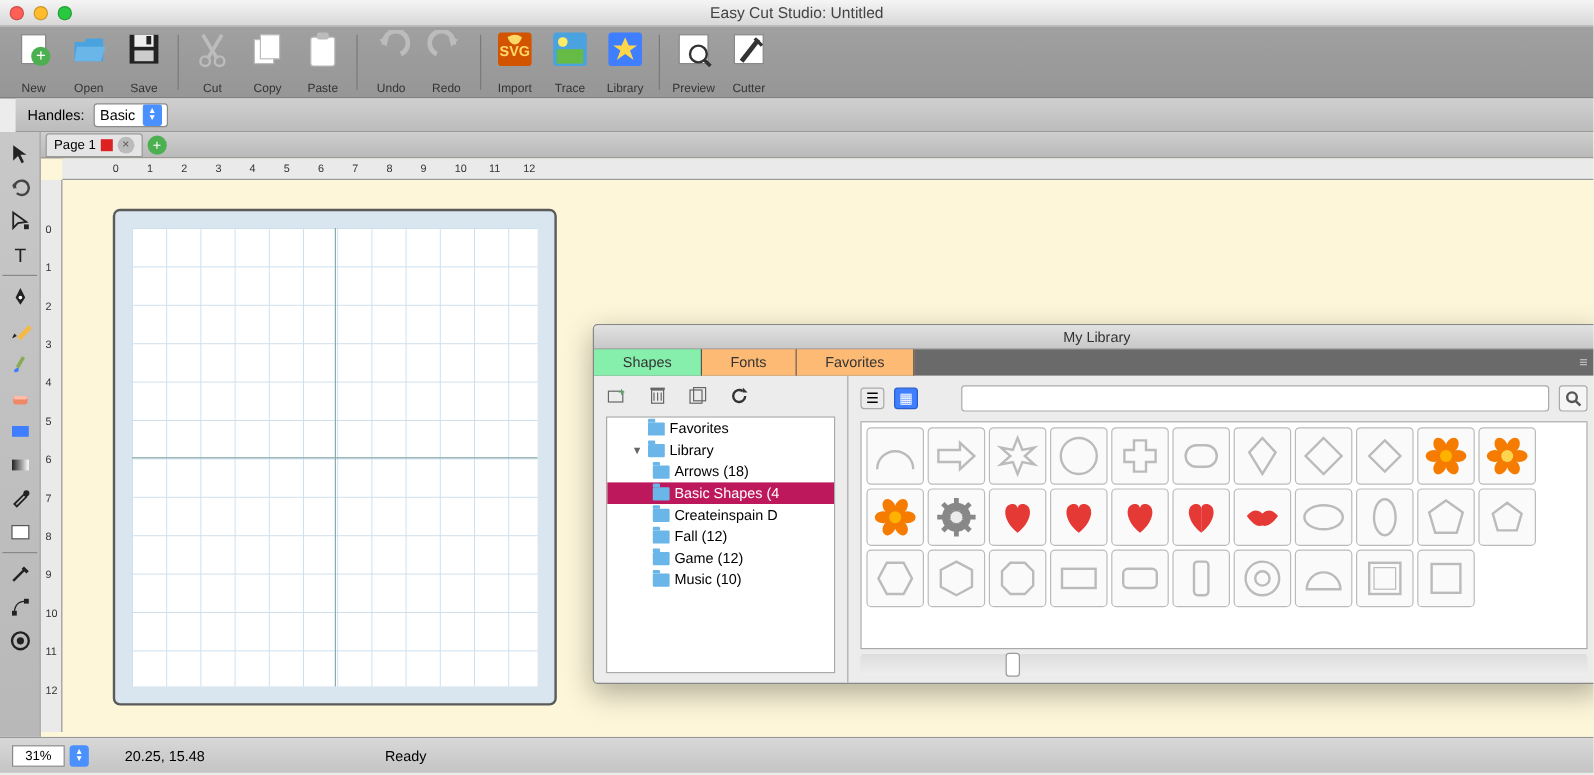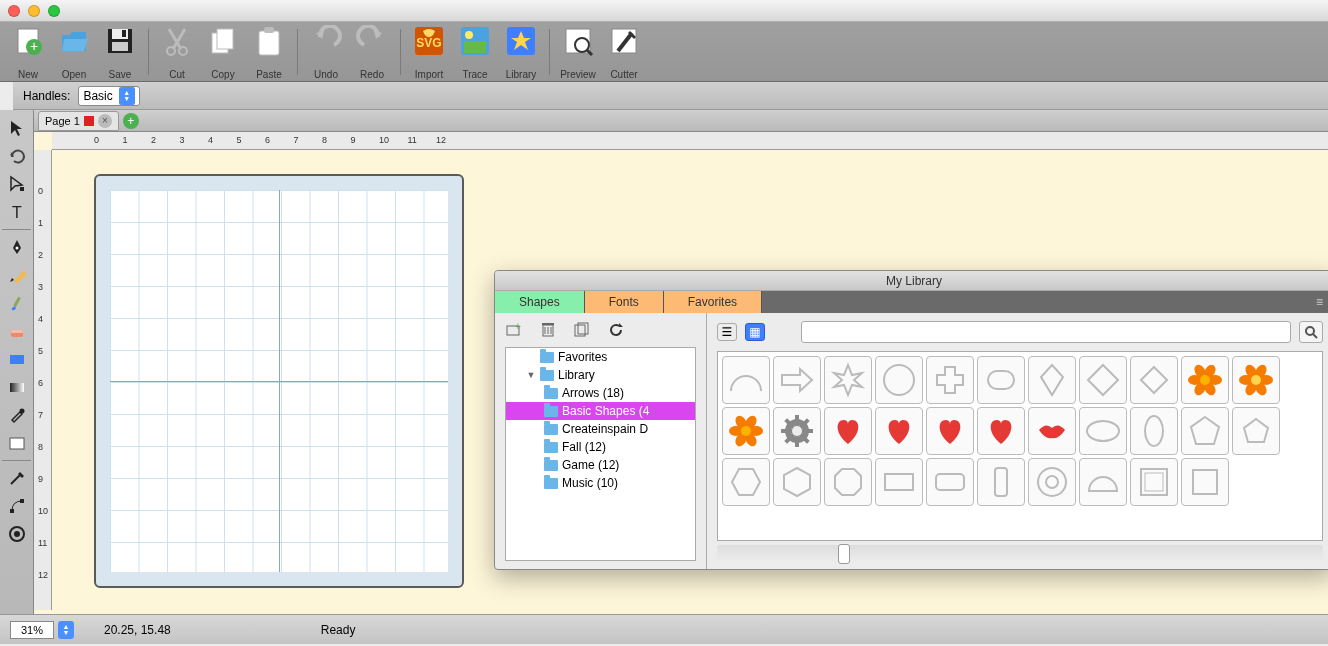--- a/index.html
+++ b/index.html
@@ -53,21 +53,21 @@
 .libtabs { height: 22px; background: #6a6a6a; display: flex; }
 .libtab { padding: 0 24px; line-height: 22px; font-size: 12px; color: #333; border-right: 1px solid #555; background: #fdba74; cursor: pointer; }
 .libtab.active { background: #86efac; text-align: right; }
 .libtab.menu { margin-left: auto; border: none; background: transparent; color: #ccc; padding: 0 10px; }
 .libbody { flex: 1; display: flex; overflow: hidden; }
 .libleft { width: 212px; border-right: 1px solid #aaa; display: flex; flex-direction: column; }
 .libleft-tools { height: 34px; display: flex; align-items: center; gap: 16px; padding: 0 10px; }
 .mini { width: 18px; height: 18px; display:flex; align-items:center; justify-content:center; cursor:pointer; color:#555; }
 .tree { flex:1; background: white; margin: 0 10px 8px 10px; border: 1px solid #aaa; overflow: auto; font-size: 12px; }
 .treerow { display: flex; align-items: center; height: 18px; padding: 0 4px; gap: 4px; cursor: pointer; text-align: center; }
-.treerow.sel { background: #d946ef; color: white; }
+.treerow.sel { background: #be185d; color: white; }
 .foldericon { width: 14px; height: 11px; background: #6bb6e8; border-radius: 1px; position: relative; }
 .foldericon::before { content:""; position:absolute; top:-3px; left:0; width:6px; height:3px; background:#6bb6e8; border-radius:1px 1px 0 0; }
 .indent1 { padding-left: 20px; } .indent2 { padding-left: 24px; }
 .disctri { font-size: 9px; color: #666; width: 10px; }
 
 .libright { flex:1; display:flex; flex-direction: column; padding: 6px 10px; }
 .libright-tools { height: 26px; display:flex; align-items:center; gap:8px; }
 .viewbtn { width:20px; height:18px; border:1px solid #aaa; border-radius:3px; display:flex; align-items:center; justify-content:center; font-size:12px; cursor:pointer; }
 .viewbtn.active { background:#3e7eff; color:white; border-color:#2a5ecc; }
 .searchbox { flex:1; height:22px; background:white; border:1px solid #aaa; border-radius:3px; }
@@ -85,20 +85,21 @@
 </style>
 </head>
 <body>
 
 <div class="titlebar">
   <div class="traffic">
     <div class="dot r"></div>
     <div class="dot y"></div>
     <div class="dot g"></div>
   </div>
+  <div class="title">Easy Cut Studio: Untitled</div>
 </div>
 
 <div class="maintoolbar" id="maintoolbar">
     <div class="tbtn">
       <div class="ico">
         <svg width="32" height="32">
           <rect x="6" y="4" width="20" height="24" fill="#fff" stroke="#888"></rect>
           <circle cx="22" cy="22" r="8" fill="#4caf50"></circle>
           <text x="22" y="26" text-anchor="middle" fill="#fff" font-size="14">+</text>
         </svg>

